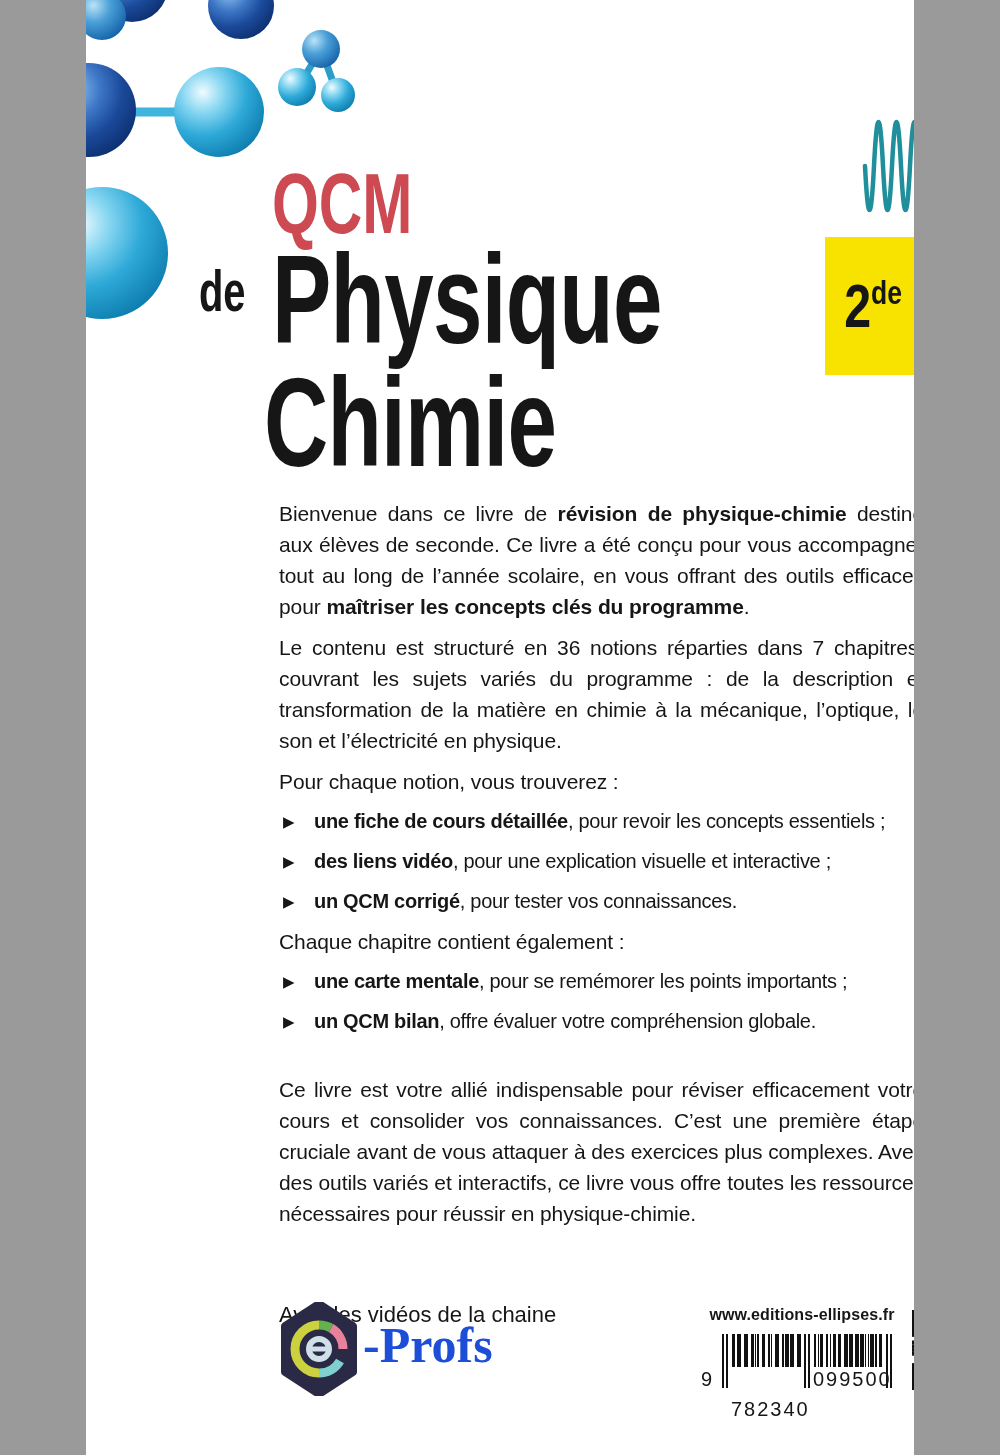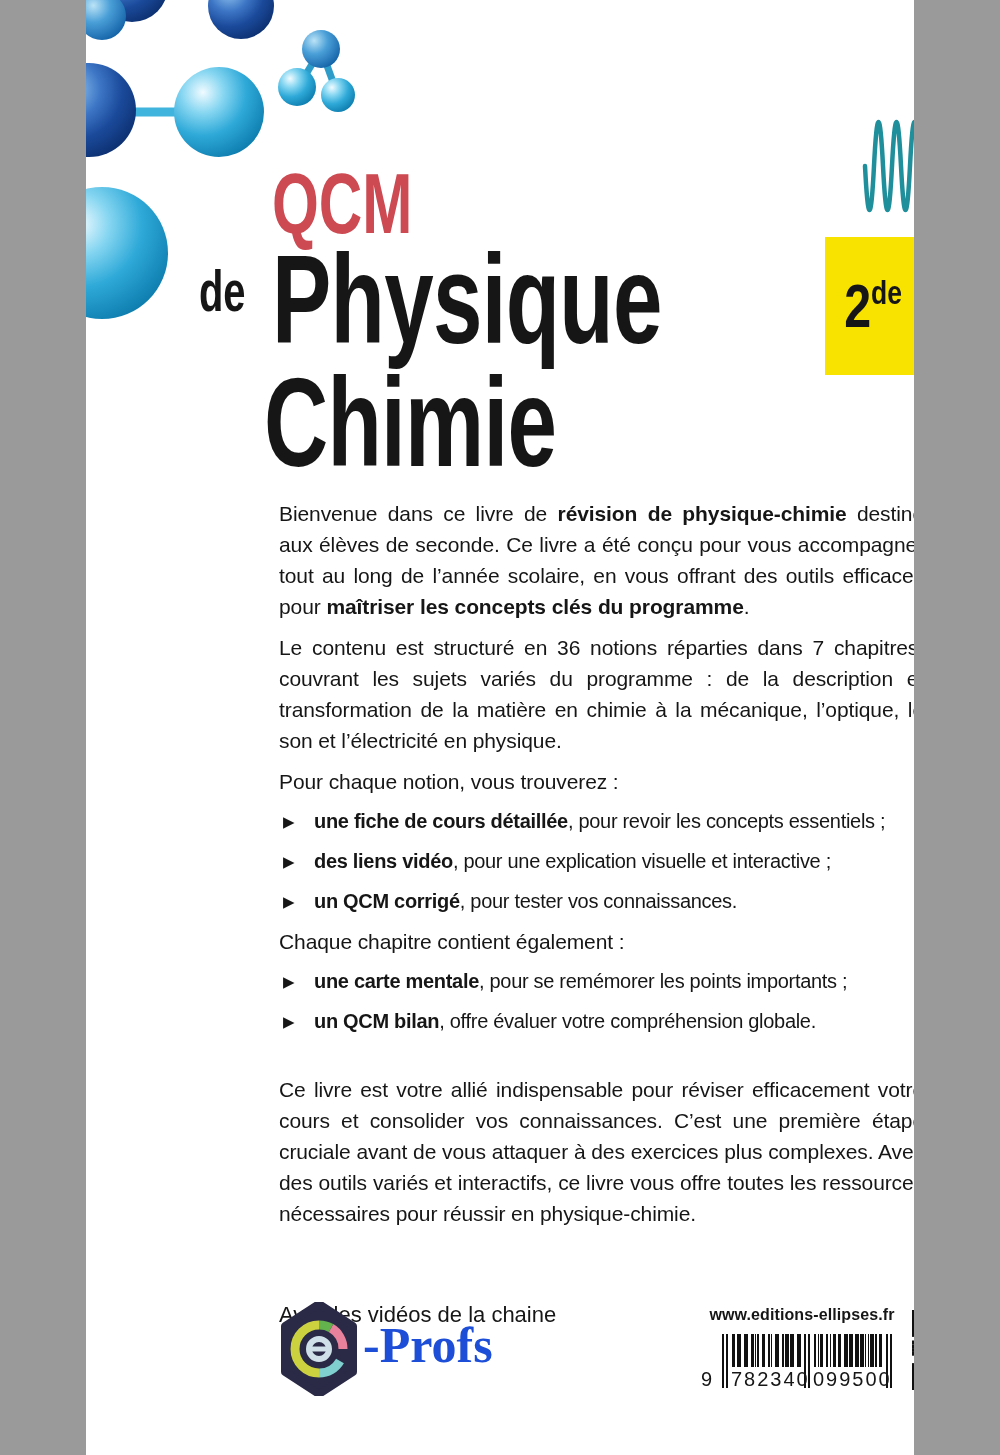--- a/index.html
+++ b/index.html
@@ -30,21 +30,21 @@
   .bullet-row .marker{flex:0 0 31px;width:31px;padding-left:4px;font-size:15px;line-height:31px;}
 
   
   .channel{left:193px;top:1259px;font-size:22px;margin-top:43px;}
   .eprofs{left:193px;top:1302px;width:300px;height:100px;}
   .eprofs-word{position:absolute;left:84px;top:18px;font-family:"Liberation Serif",serif;
                font-size:50px;font-weight:600;color:#1d4ed8;line-height:1;}
   .website{left:615px;top:1306px;width:202px;text-align:center;font-size:16px;font-weight:700;letter-spacing:.1px;}
   .isbn-digit{top:1368px;font-size:20px;line-height:22px;background:#fff;}
   .isbn-lead{left:615px;}
-  .isbn-g1{left:645px;width:72px;text-align:left;letter-spacing:2px;}
+  .isbn-g1{left:645px;width:72px;text-align:left;letter-spacing:2px;margin-top:30px;}
   .isbn-g2{left:727px;width:72px;text-align:center;letter-spacing:2px;}
 </style>
 </head>
 <body>
 
 <div class="page">
 
   <svg class="abs" style="left:0;top:0" width="310" height="340" viewBox="0 0 310 340">
     <defs>
       <radialGradient id="gD" cx="32%" cy="28%" r="78%">

